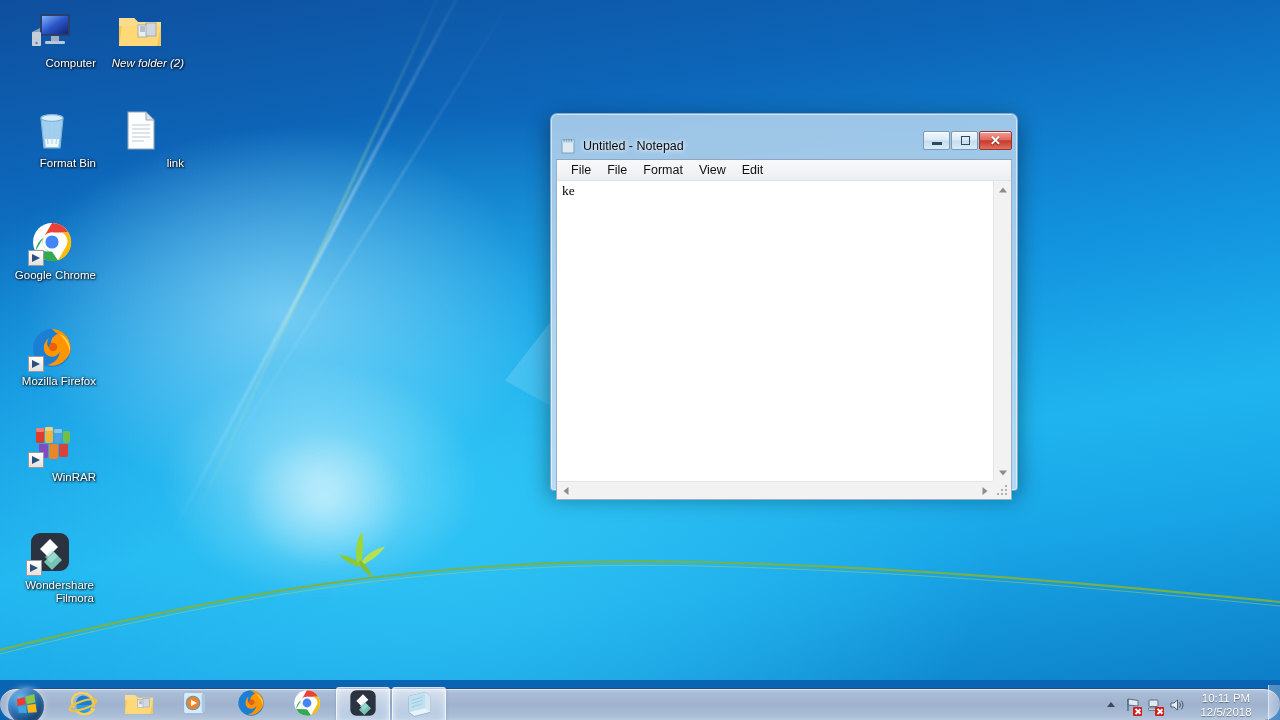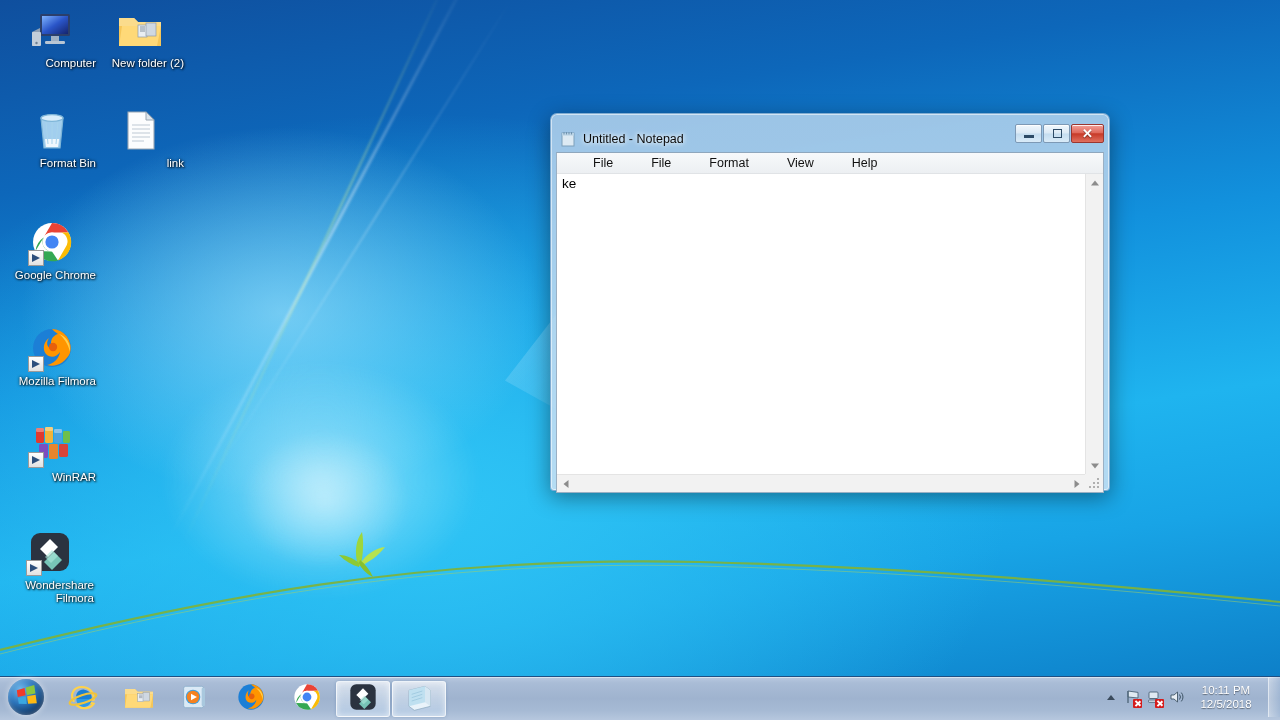--- a/index.html
+++ b/index.html
@@ -65,26 +65,26 @@
     border:1px solid #9a9a9a;
   }
   .shortcut-arrow:after {
     content:""; position:absolute; left:3px; top:3px;
     width:0;height:0;border-left:8px solid #2d4f7c;
     border-top:4px solid transparent;border-bottom:4px solid transparent;
   }
 
   
   #notepad {
-    position:absolute; left:550px; top:113px; width:560px; height:378px;
+    position:absolute; left:550px; top:113px; width:468px; height:378px;
     border-radius:7px 7px 4px 4px;
     background:linear-gradient(to bottom, rgba(176,208,235,0.88) 0%, rgba(200,224,243,0.88) 100%);
     border:1px solid rgba(120,165,205,0.85);
     box-shadow:0 6px 22px rgba(0,0,0,0.42), inset 0 0 0 1px rgba(255,255,255,0.55);
-    padding:12px 5px 5px 5px;
+    padding:19px 5px 5px 5px;
   }
   #titlebar { height:26px; position:relative; display:flex; align-items:center; padding-left:5px; }
   #np-title { font-size:12.5px; color:#0b0b0b; margin-left:7px; text-shadow:0 0 4px rgba(255,255,255,0.95),0 0 7px rgba(255,255,255,0.8); }
   #np-titleicon { width:15px; height:16px; position:relative; }
   #winbuttons { position:absolute; right:0px; top:-2px; display:flex; gap:1px; }
   .wbtn {
     width:27px; height:19px; border-radius:2px;
     border:1px solid #7d99b5; position:relative;
     background:linear-gradient(to bottom,#f1f8fd 0%, #dbe9f5 48%, #c4dcef 52%, #d9ebf8 100%);
     box-shadow:inset 0 1px 0 rgba(255,255,255,0.85);
@@ -100,27 +100,27 @@
             text-shadow:0 1px 1px rgba(0,0,0,0.45); }
 
   #clientarea {
     background:#f0f0f0; border:1px solid #9ab0c4; border-top:1px solid #8fa7bd;
     height:341px; position:relative; overflow:hidden;
   }
   #menubar {
     height:21px; background:linear-gradient(to bottom,#f7f9fb,#eceff2);
     display:flex; align-items:center; padding-left:6px; border-bottom:1px solid #e0e3e6;
   }
-  .menuitem { font-size:12.5px; color:#111; padding:2px 8px; cursor:default;margin-left:22px; }
+  .menuitem { font-size:12.5px; color:#111; padding:2px 8px; cursor:default; }
 
   #editwrap { position:absolute; left:0; top:21px; right:0; bottom:0; background:#fff; }
   #textarea {
     position:absolute; left:0; top:0; right:18px; bottom:18px;
     background:#fff; border:none; outline:none; resize:none; overflow:hidden;
-    font-family:Liberation Sans, sans-serif; font-size:13.5px; line-height:16px;
+    font-family:Liberation Serif, serif; font-size:13.5px; line-height:16px;
     color:#000; padding:2px 3px 0 5px;
   }
   #vscroll {
     position:absolute; right:0; top:0; width:18px; bottom:18px;
     background:#f2f2f2; border-left:1px solid #e4e4e4;
   }
   #hscroll {
     position:absolute; left:0; bottom:0; right:18px; height:18px;
     background:#f2f2f2; border-top:1px solid #e4e4e4;
   }
@@ -128,25 +128,25 @@
   .arw { width:0;height:0; position:absolute; left:50%; top:50%; }
   .arw-up { transform:translate(-50%,-50%); border-left:4px solid transparent;border-right:4px solid transparent;border-bottom:5px solid #8c8c8c; }
   .arw-dn { transform:translate(-50%,-50%); border-left:4px solid transparent;border-right:4px solid transparent;border-top:5px solid #8c8c8c; }
   .arw-lf { transform:translate(-50%,-50%); border-top:4px solid transparent;border-bottom:4px solid transparent;border-right:5px solid #8c8c8c; }
   .arw-rt { transform:translate(-50%,-50%); border-top:4px solid transparent;border-bottom:4px solid transparent;border-left:5px solid #8c8c8c; }
   #grip { position:absolute; right:0; bottom:0; width:18px; height:18px; background:#f2f2f2; }
   #grip i { position:absolute; width:2px;height:2px;background:#b0b0b0; }
 
   
   #taskbar {
-    position:absolute; left:0; bottom:0; width:1280px; height:44px;
+    position:absolute; left:0; bottom:0; width:1280px; height:32px;
     background:linear-gradient(to bottom, #b9c9e0 0%, #a9bcd6 14%, #9fb3cf 50%, #a6bad4 78%, #b6c7de 100%);
     border-top:1px solid #1f4f83;
     box-shadow:inset 0 1px 0 rgba(255,255,255,0.5);
-    display:flex; 
+    display:flex; align-items:center;border-radius:19px;
   }
   #startorb {
     width:48px; height:38px; margin-left:3px; position:relative; cursor:pointer;
   }
   #startorb .sphere {
     position:absolute; left:5px; top:2px; width:36px; height:36px; border-radius:50%;
     background:radial-gradient(circle at 34% 28%, #6fb7ea 0%, #2a72b8 42%, #10345f 78%, #0a2140 100%);
     box-shadow:0 0 6px rgba(255,255,255,0.55), inset 0 0 5px rgba(255,255,255,0.35);
   }
   .tbtn {
@@ -212,21 +212,21 @@
               </linearGradient>
             </defs>
             <rect x="23" y="30" width="8" height="5" fill="#9fb0c4"></rect>
             <rect x="17" y="35" width="20" height="3" rx="1.2" fill="#b9c6d4"></rect>
             <path d="M4 26 L12 22 L12 36 L4 40 Z" fill="#8fa0b4"></path>
             <rect x="4" y="26" width="9" height="14" rx="1" fill="#c3ced9"></rect>
             <circle cx="8.5" cy="37" r="1.2" fill="#6d7f92"></circle>
           </svg></div>
         <div class="lbl">Computer</div>
       </div>
-      <div class="dicon" style="left: 96px; top: 6px;">
+      <div class="dicon" style="left: 96px; top: 6px; font-style: italic;">
         <div class="glyph"><svg width="48" height="48" viewBox="0 0 48 48">
             <path d="M3 12 L18 12 L22 16 L45 16 L45 40 L3 40 Z" fill="#f5c659"></path>
             <path d="M3 12 L18 12 L22 16 L45 16 L45 20 L3 20 Z" fill="#fbdc8c"></path>
             <path d="M6 20 L45 20 L41 40 L3 40 Z" fill="#ffd978"></path>
             <rect x="22" y="19" width="9" height="12" fill="#e9eef3" stroke="#8f9aa6" stroke-width="0.7"></rect>
             <rect x="30" y="17" width="10" height="13" fill="#cfd8e2" stroke="#8f9aa6" stroke-width="0.7"></rect>
             <path d="M24 21 h5 M24 23 h5 M24 25 h5" stroke="#6d7b8a" stroke-width="0.8"></path>
           </svg></div>
         <div class="lbl">New folder (2)</div>
       </div>
@@ -266,21 +266,21 @@
           </svg><span class="shortcut-arrow"></span></div>
         <div class="lbl">Google Chrome</div>
       </div>
       <div class="dicon" style="left: 8px; top: 324px;">
         <div class="glyph"><svg width="48" height="48" viewBox="0 0 48 48">
             <circle cx="24" cy="24" r="19" fill="#1c7fd6"></circle>
             <path d="M24 5 A19 19 0 0 1 42 29 C 38 38, 28 44, 19 41 C 25 40, 31 35, 32 28 C 29 33, 23 34, 19 31 C 14 27, 15 18, 21 14 C 17 20, 20 25, 25 25 C 21 20, 23 12, 30 10 C 27 8, 25 6, 24 5 Z" fill="#ff9500"></path>
             <path d="M31 10 C 38 12, 43 19, 42 28 C 40 19, 35 13, 31 10 Z" fill="#ffd04a"></path>
             <circle cx="25" cy="23" r="4.2" fill="#e8600b"></circle>
           </svg><span class="shortcut-arrow"></span></div>
-        <div class="lbl">Mozilla Filmora</div>
+        <div class="lbl">Mozilla Firefox</div>
       </div>
       <div class="dicon" style="left: 8px; top: 420px;">
         <div class="glyph"><svg width="48" height="48" viewBox="0 0 48 48">
             <g>
               <rect x="8" y="8" width="8" height="15" rx="1.4" fill="#e23b2e"></rect>
               <rect x="17" y="7" width="8" height="16" rx="1.4" fill="#f2b43a"></rect>
               <rect x="26" y="9" width="8" height="14" rx="1.4" fill="#4aa3e0"></rect>
               <rect x="35" y="11" width="7" height="12" rx="1.4" fill="#6fbf4a"></rect>
               <rect x="11" y="24" width="9" height="14" rx="1.4" fill="#7c4ec0"></rect>
               <rect x="21" y="24" width="9" height="15" rx="1.4" fill="#e8852d"></rect>
@@ -333,21 +333,21 @@
       </div>
     </div>
   </div>
 
   <div id="clientarea">
     <div id="menubar">
         <div class="menuitem">File</div>
         <div class="menuitem">File</div>
         <div class="menuitem">Format</div>
         <div class="menuitem">View</div>
-        <div class="menuitem">Help</div>
+        <div class="menuitem">Edit</div>
       </div>
 
     <div id="editwrap">
       <textarea id="textarea" spellcheck="false" style="">ke</textarea>
 
       <div id="vscroll">
         <div class="sbtn" style="top:0;left:0;">
           <i class="arw arw-up"></i>
         </div>
         <div class="sbtn" style="bottom:0;left:0;">

